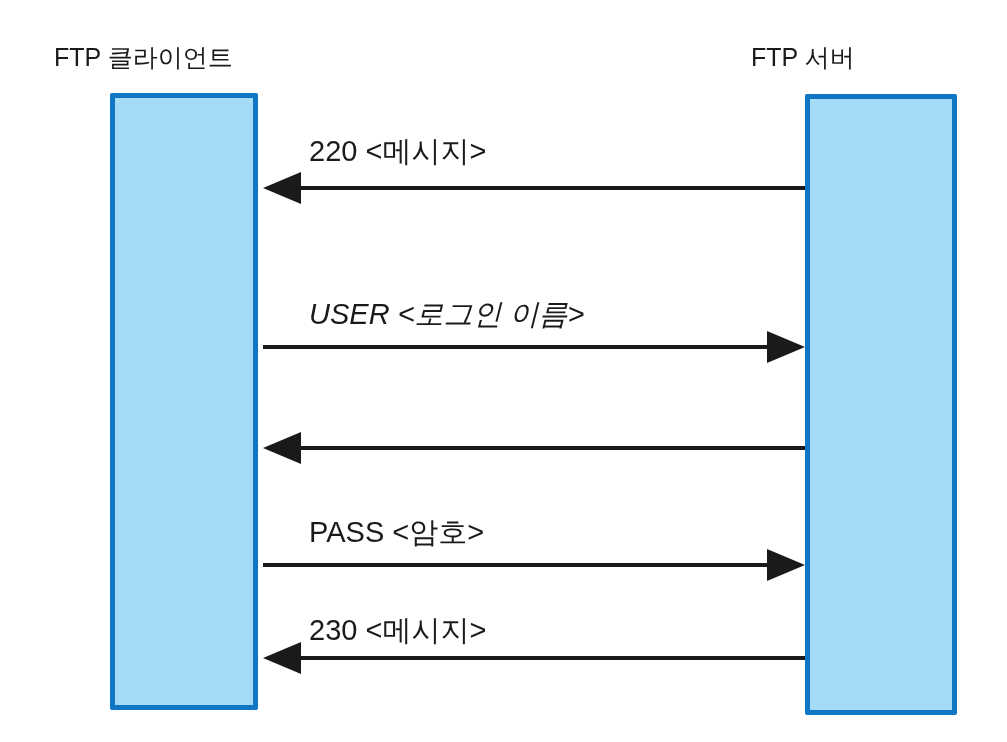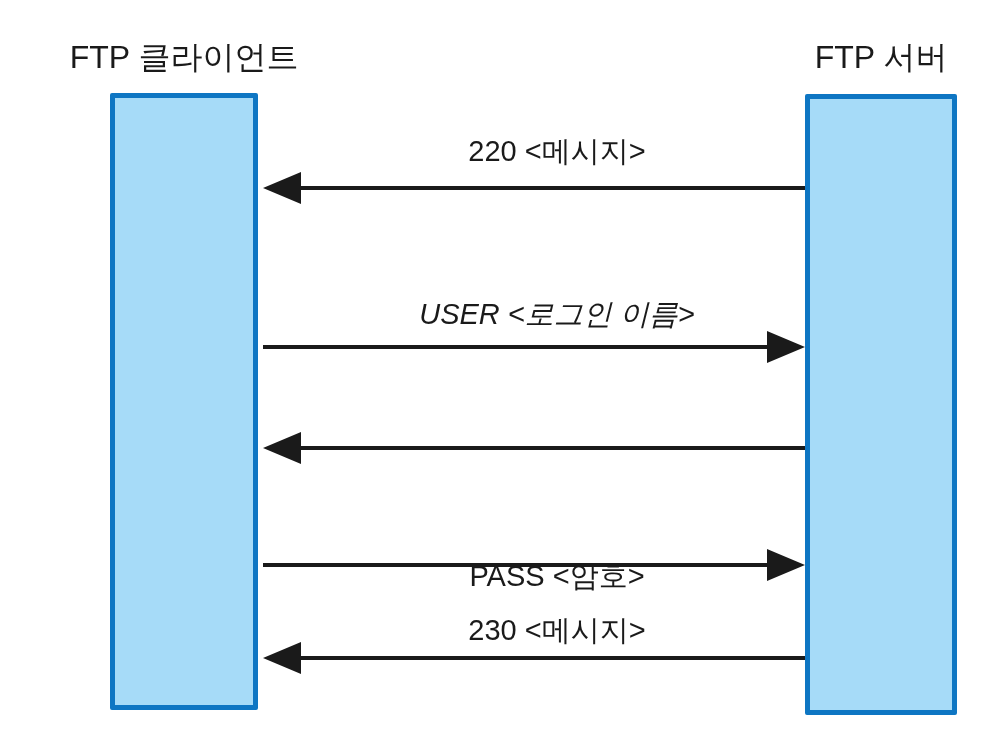--- a/index.html
+++ b/index.html
@@ -12,22 +12,22 @@
     position: relative;
     width: 1007px;
     height: 742px;
     background: #ffffff;
     overflow: hidden;
   }
   .actor-label {
     position: absolute;
     top: 38px;
     width: 260px;
-    text-align: center;
-    font-size: 32px;
+    text-align: left;
+    font-size: 25px;
     line-height: 38px;
     color: #1a1a1a;
     white-space: nowrap;
   }
   .actor-label.client { left: 54px; }
   .actor-label.server { left: 751px; }
   .actor-bar {
     position: absolute;
     box-sizing: border-box;
     border: 5px solid #0e76c3;
@@ -36,21 +36,20 @@
   }
   .actor-bar.client { left: 110px; top: 93px;  width: 148px; height: 617px; }
   .actor-bar.server { left: 805px; top: 94px;  width: 152px; height: 621px; }
 
   .msg-label {
     position: absolute;
     left: 263px;
     width: 542px;
     padding-left: 46px;
     box-sizing: border-box;
-    text-align: center;
     font-size: 29px;
     line-height: 40px;
     color: #1a1a1a;
     white-space: nowrap;
   }
   .arrow {
     position: absolute;
     left: 263px;
     width: 542px;
     height: 32px;
@@ -71,21 +70,21 @@
     border-top: 16px solid transparent;
     border-bottom: 16px solid transparent;
   }
   .arrow.dir-left  .head { left: 0;  border-right: 38px solid #1a1a1a; }
   .arrow.dir-right .head { right: 0; border-left: 38px solid #1a1a1a; }
 
   
   .lbl-1 { top: 131px; }  .arr-1 { top: 172px; }
   .lbl-2 { top: 294px; font-style: italic; }  .arr-2 { top: 331px; }
   .lbl-3 { top: 397px; }  .arr-3 { top: 432px; }
-  .lbl-4 { top: 512px; margin-top: 44px; }  .arr-4 { top: 549px; }
+  .lbl-4 { top: 512px; }  .arr-4 { top: 549px; }
   .lbl-5 { top: 610px; }  .arr-5 { top: 642px; }
 </style>
 </head>
 <body>
 
 <div class="canvas">
 
   <div class="actor-label client">FTP 클라이언트</div>
   <div class="actor-label server">FTP 서버</div>
 

